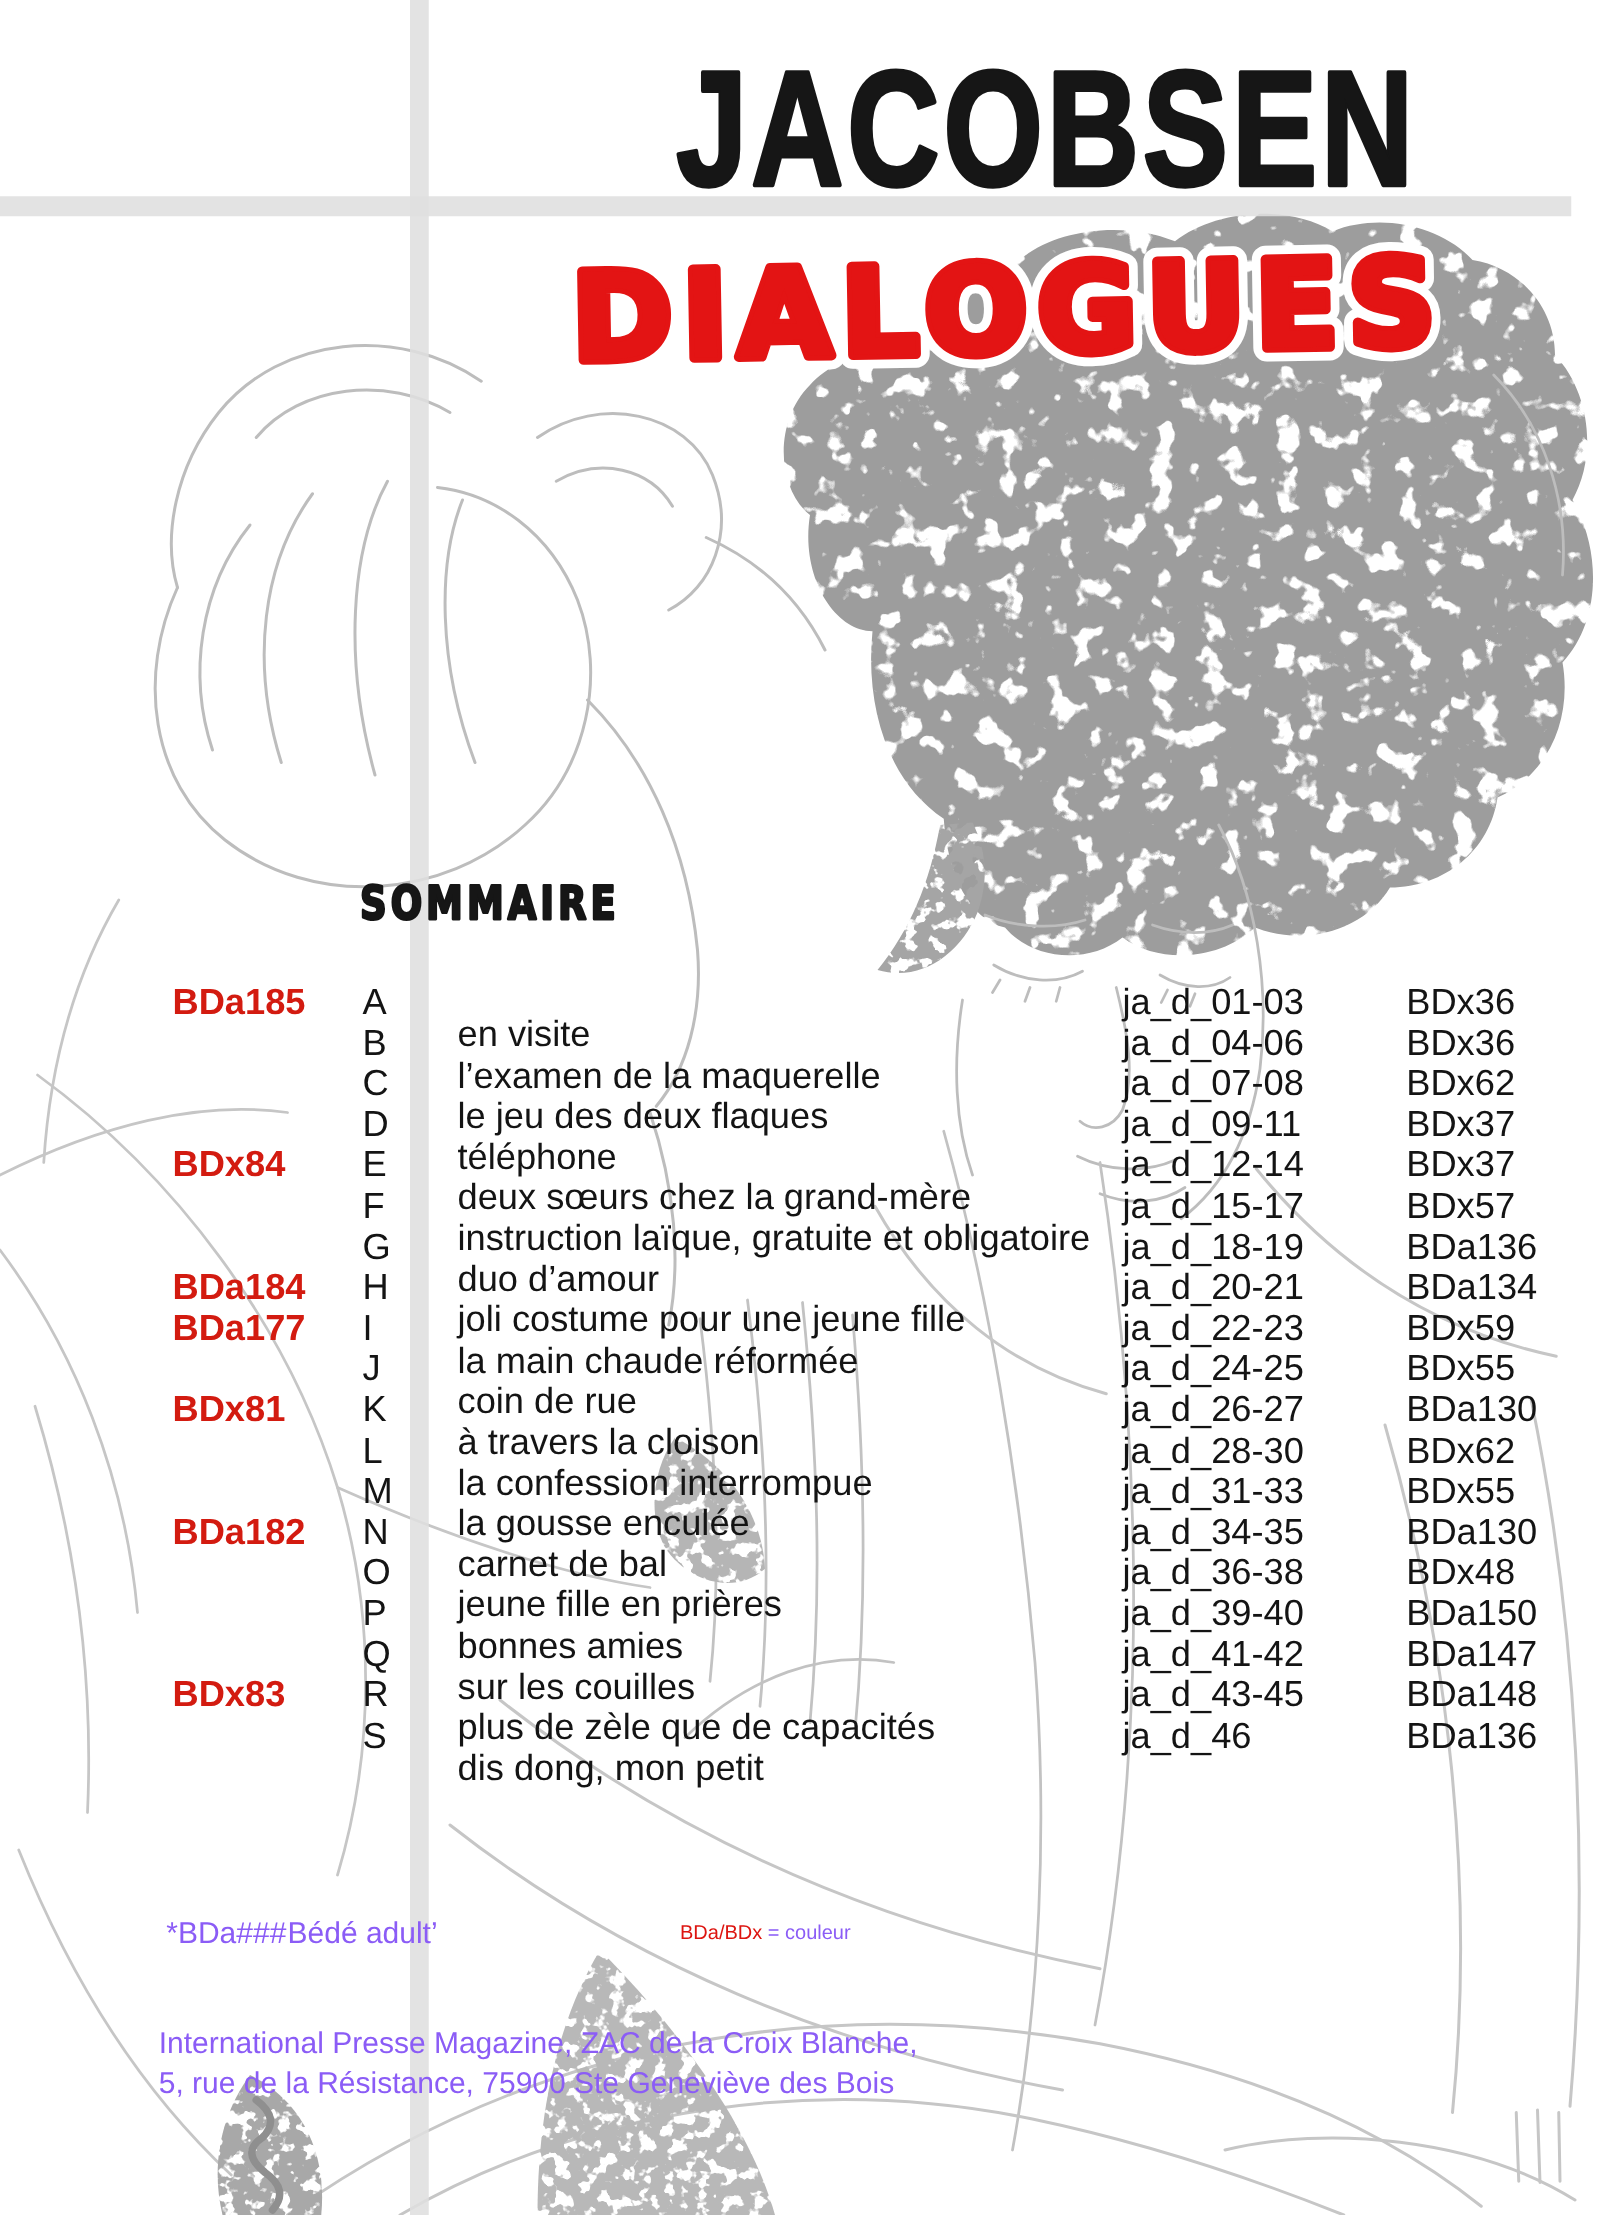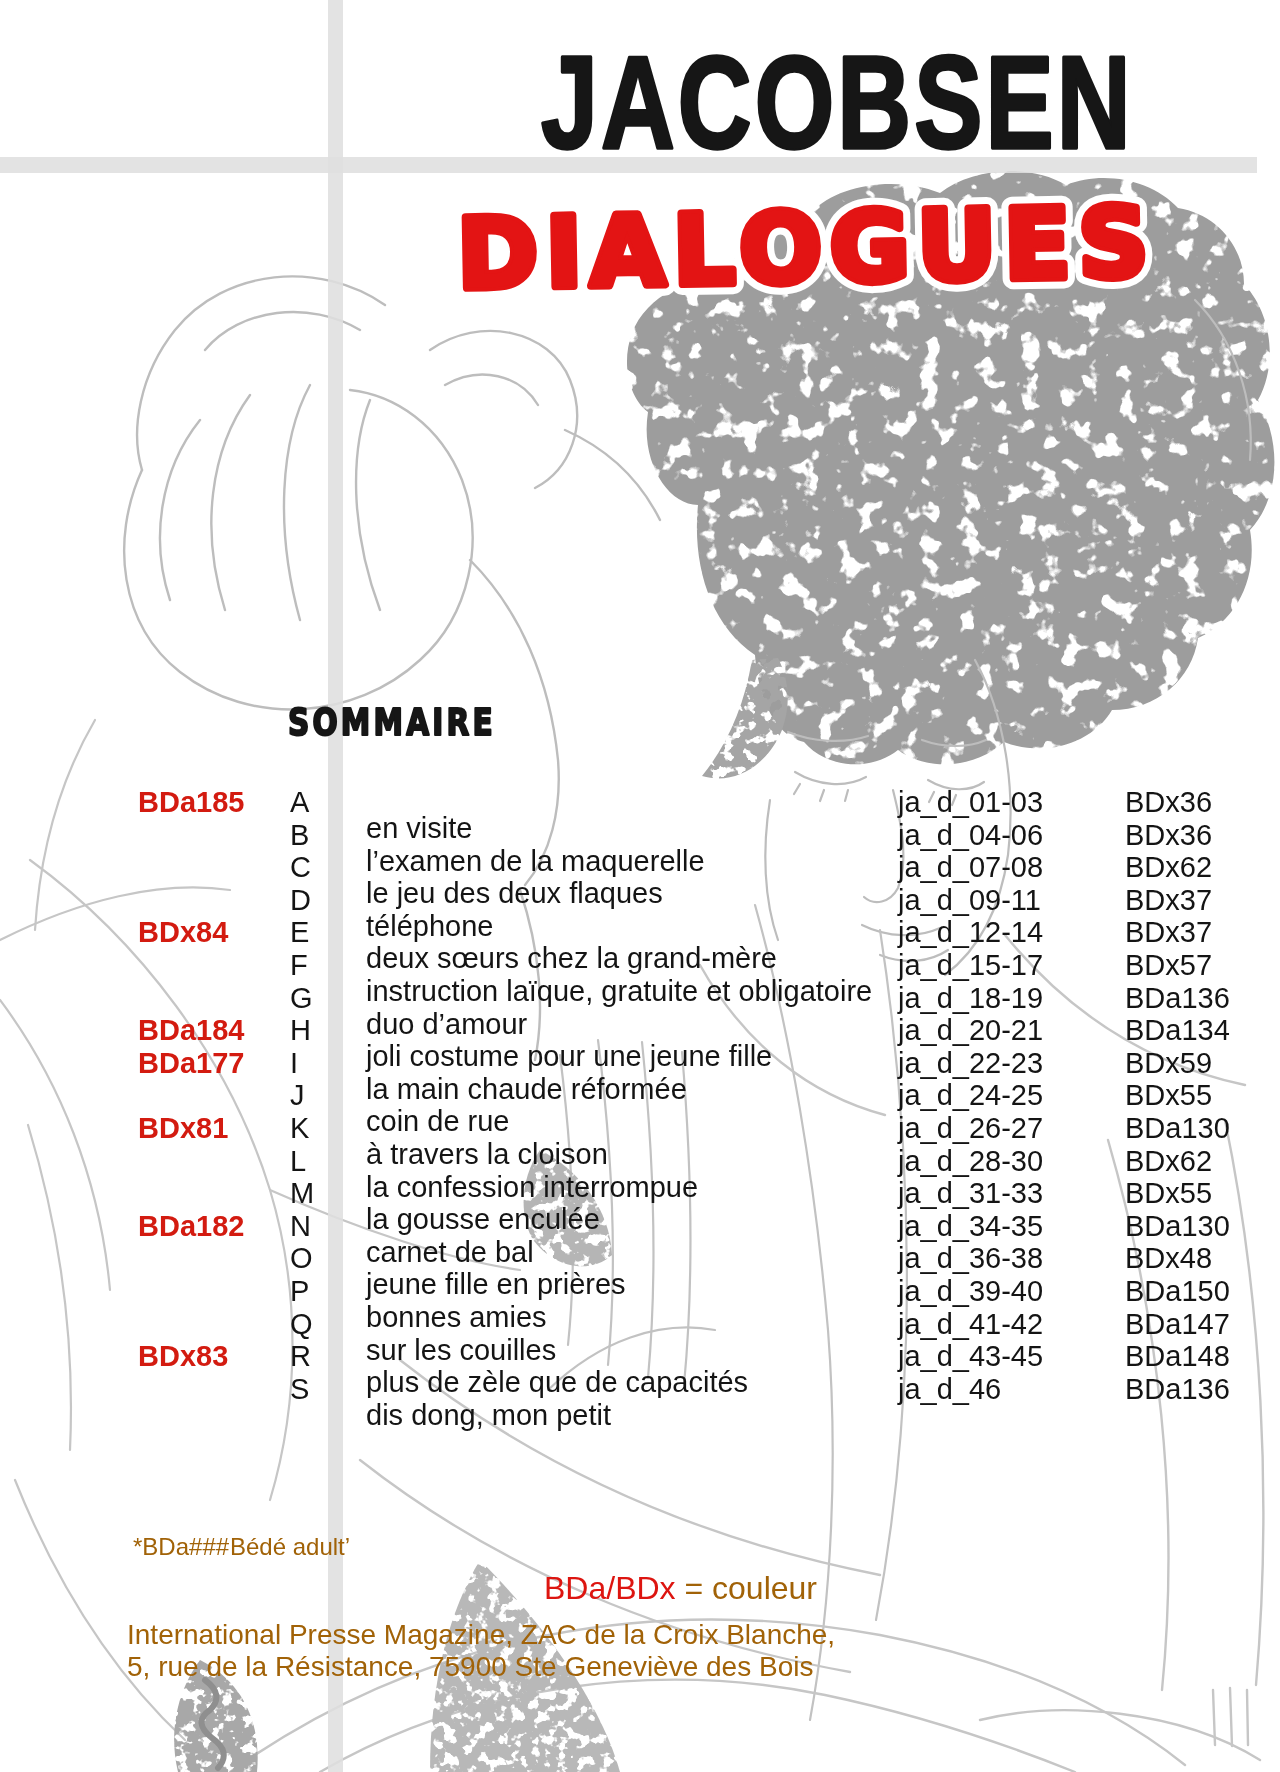--- a/index.html
+++ b/index.html
@@ -24,31 +24,31 @@
        font-size:29px;line-height:32.6px;color:#141414;}
   .toc .row{position:relative;height:32.6px;white-space:nowrap;}
   .toc span{position:absolute;top:0;white-space:nowrap;}
   .c-red{left:138px;color:#d31b10;font-weight:bold;}
   .c-letter{left:290px;}
   .c-title{left:366px;margin-top:26px;}
   .c-pages{left:898px;}
   .c-code{left:1125px;}
 
   
-  .green{color:#a16207;}
+  .green{color:#8b5cf6;}
   .red{color:#dd1510;}
   .legend{position:absolute;left:133px;top:1531px;width:460px;z-index:5;
           font-size:24px;line-height:31px;}
   .legend .lrow{position:relative;height:31px;}
   .legend .lcode{position:absolute;left:0;top:0;white-space:nowrap;}
   .legend .llbl{position:absolute;left:97px;top:0;white-space:nowrap;}
   .colornote{position:absolute;left:544px;top:1531px;z-index:5;
-             font-size:32px;line-height:31px;white-space:nowrap;margin-top:42px;}
+             font-size:16px;line-height:31px;white-space:nowrap;}
   .publisher{position:absolute;left:127px;top:1619px;z-index:5;
-             font-size:28px;line-height:32px;white-space:nowrap;}
+             font-size:24px;line-height:32px;white-space:nowrap;}
 </style>
 </head>
 <body>
 
 <div id="page">
 
   <svg id="bg-art" width="1280" height="1772" viewBox="0 0 1280 1772">
     <defs>
       <filter id="speckle" x="-10%" y="-10%" width="120%" height="120%">
         <feTurbulence type="fractalNoise" baseFrequency="0.05" numOctaves="3" seed="11" result="n"></feTurbulence>

